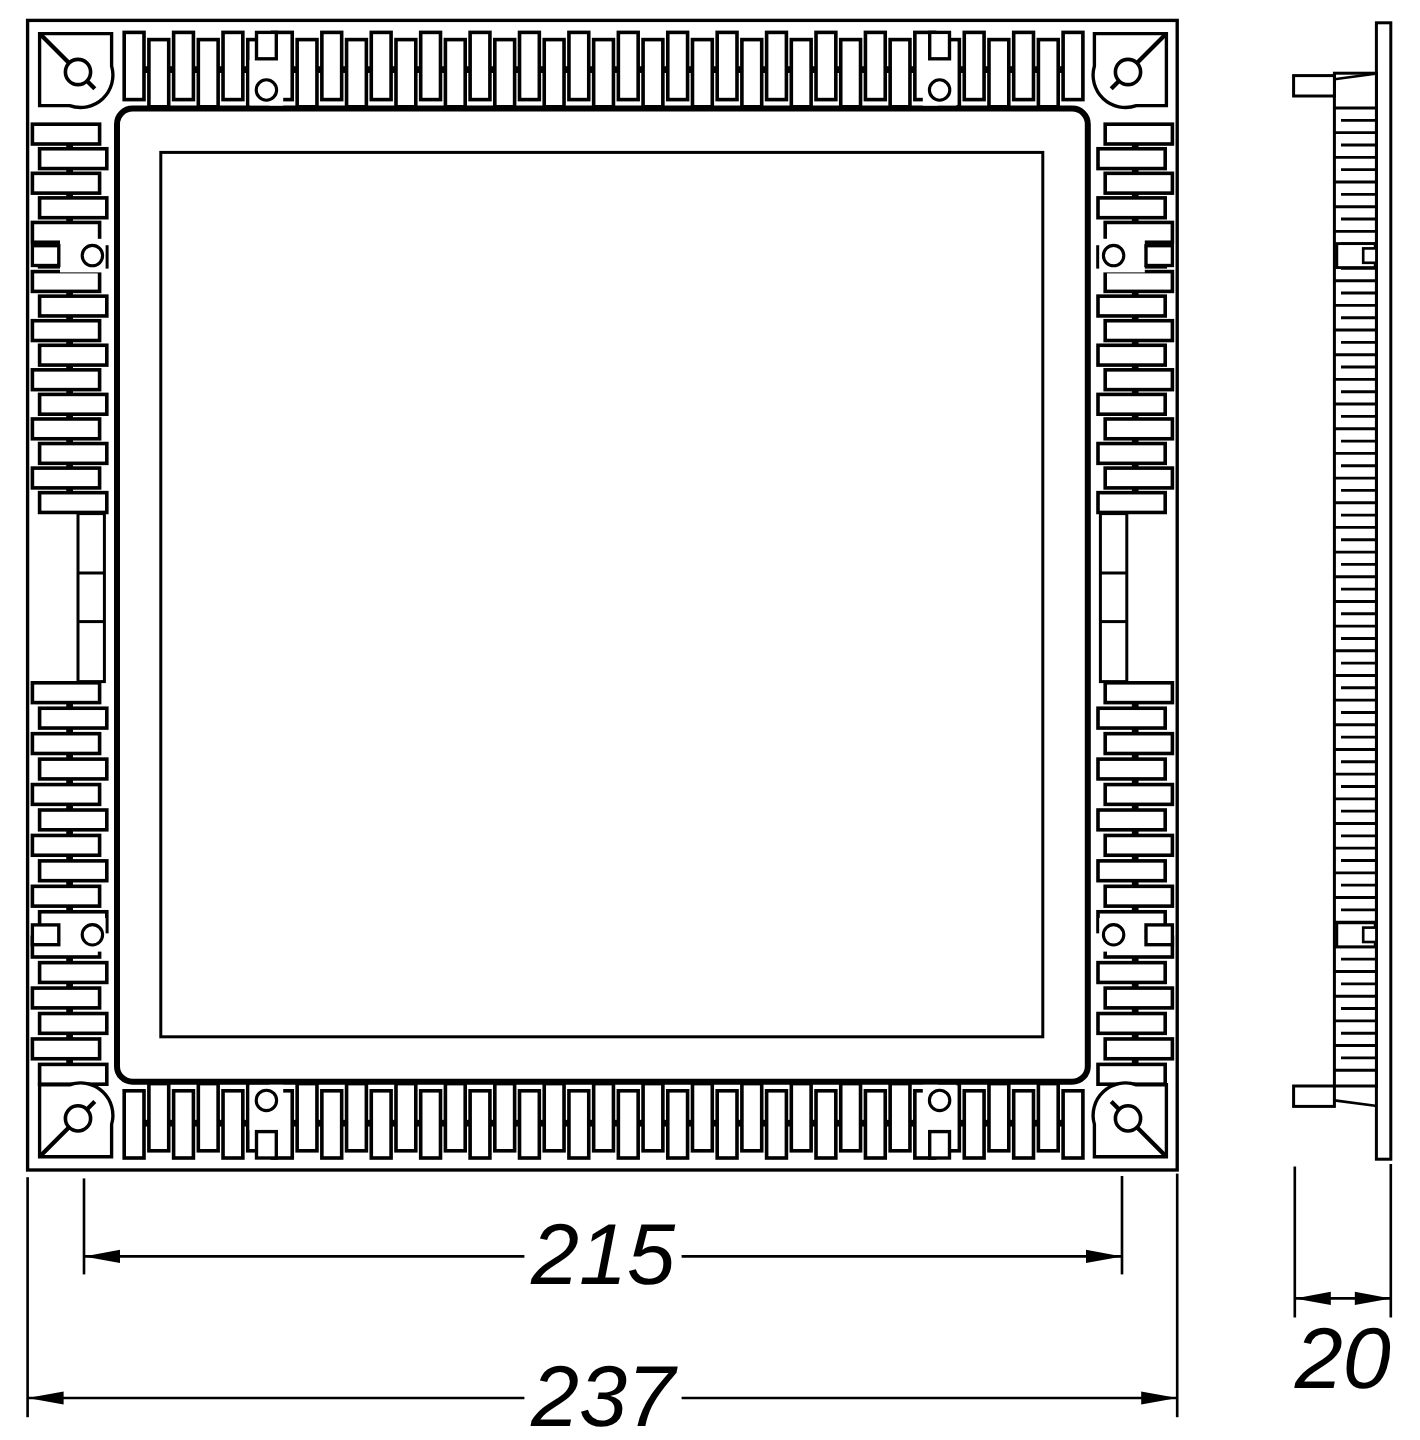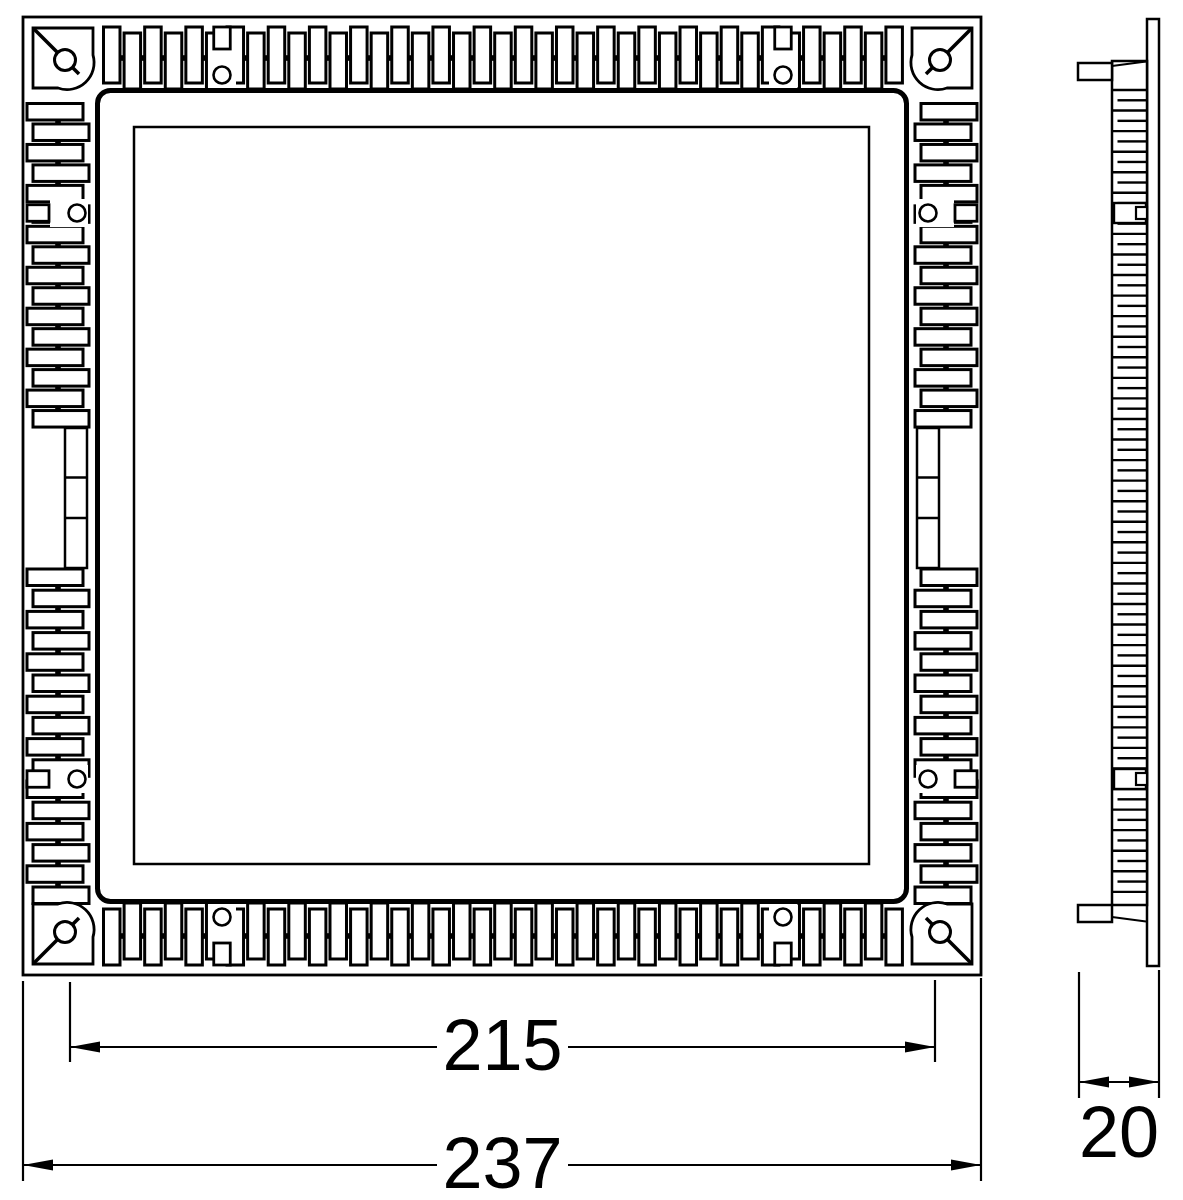--- a/index.html
+++ b/index.html
@@ -1,16 +1,16 @@
 <!DOCTYPE html>
 <html><head>
 <meta charset="utf-8">
 <style>
   html,body{margin:0;padding:0;background:#ffffff;}
-  .stage{width:1183px;height:1200px;position:relative;background:#ffffff;overflow:hidden;}
+  .stage{width:1183px;height:1200px;position:relative;background:#ffffff;overflow:hidden;font-style:italic;}
   svg{display:block;}
   .dimtext{font-family:"Liberation Sans", sans-serif;font-size:72px;fill:#000;text-anchor:middle;}
 </style>
 </head>
 <body>
 
 <div class="stage">
 <svg width="1183" height="1200" viewBox="0 0 1183 1200">
 
   <g>

